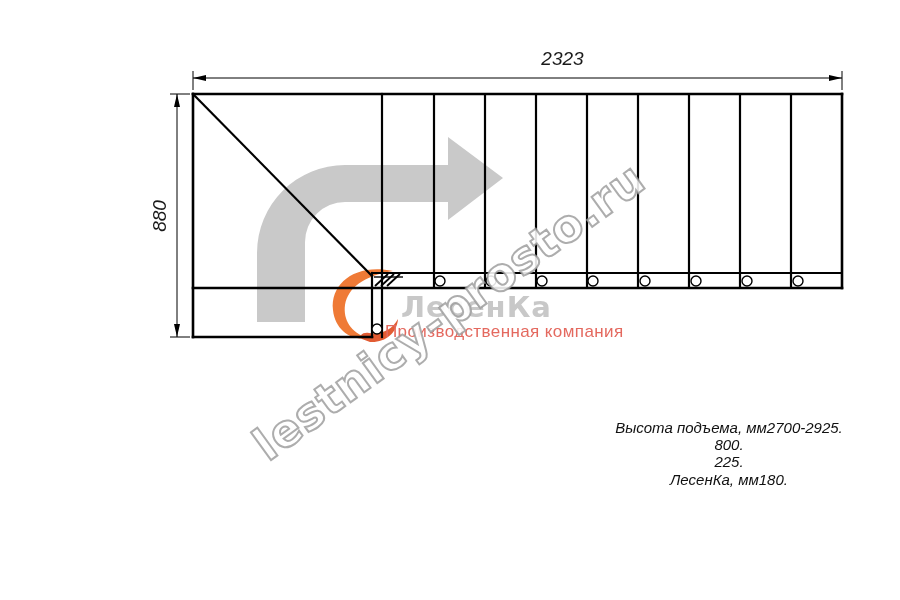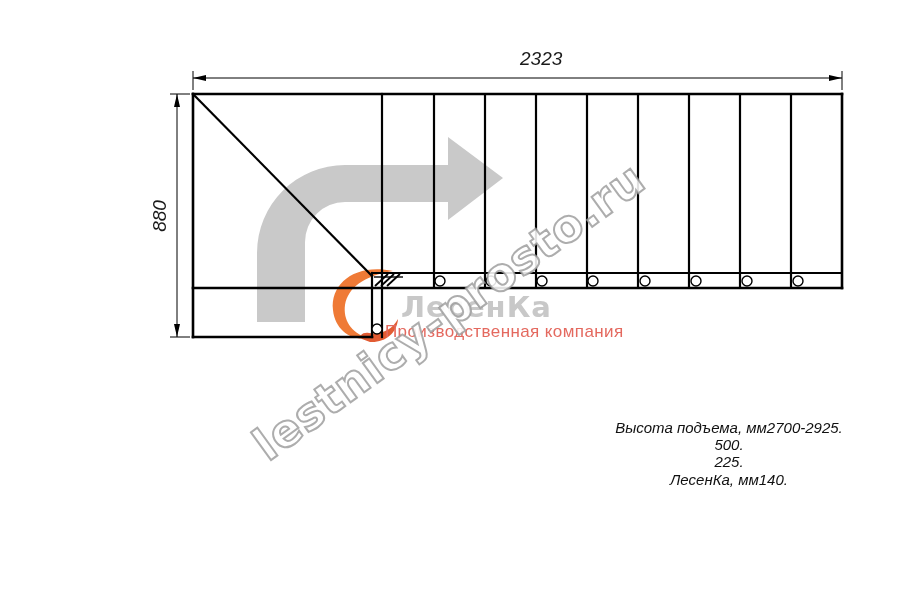--- a/index.html
+++ b/index.html
@@ -5,21 +5,21 @@
   html,body{margin:0;padding:0;background:#ffffff;}
   .canvas{
     position:relative;width:900px;height:600px;background:#ffffff;overflow:hidden;
     font-family:"Liberation Sans",sans-serif;
   }
   .canvas svg{position:absolute;left:0;top:0;}
   .dim-text{
     position:absolute;color:#1a1a1a;font-style:italic;font-size:19px;
     font-family:"Liberation Sans",sans-serif;white-space:nowrap;
   }
-  .dim-width{left:520px;top:48px;width:85px;text-align:left;}
+  .dim-width{left:520px;top:48px;width:85px;text-align:center;}
   .dim-height{left:128px;top:205px;width:64px;text-align:center;
     transform:rotate(-90deg);transform-origin:center;}
   .watermark{
     position:absolute;left:192px;top:283px;width:515px;height:58px;
     text-align:center;line-height:58px;white-space:nowrap;
     font-family:"DejaVu Sans",sans-serif;font-weight:bold;font-size:45px;letter-spacing:1px;
     color:rgba(255,255,255,0.88);
     -webkit-text-stroke:2px rgba(153,153,153,0.80);
     transform:rotate(-36deg);transform-origin:center;
   }
@@ -123,24 +123,24 @@
   <div class="brand-sub">Производственная компания</div>
 
   <div class="watermark">lestnicy-prosto.ru</div>
 
   <div class="specs">
     <div class="row">
       <span class="lbl">Высота подъема, мм</span>
       <span class="val">2700-2925.</span>
     </div>
     <div class="row">
-      <span class="val">500.</span>
+      <span class="val">800.</span>
     </div>
     <div class="row">
       <span class="val">225.</span>
     </div>
     <div class="row">
       <span class="lbl">ЛесенКа, мм</span>
-      <span class="val">140.</span>
+      <span class="val">180.</span>
     </div>
   </div>
 
 </div>
 
 </body></html>

